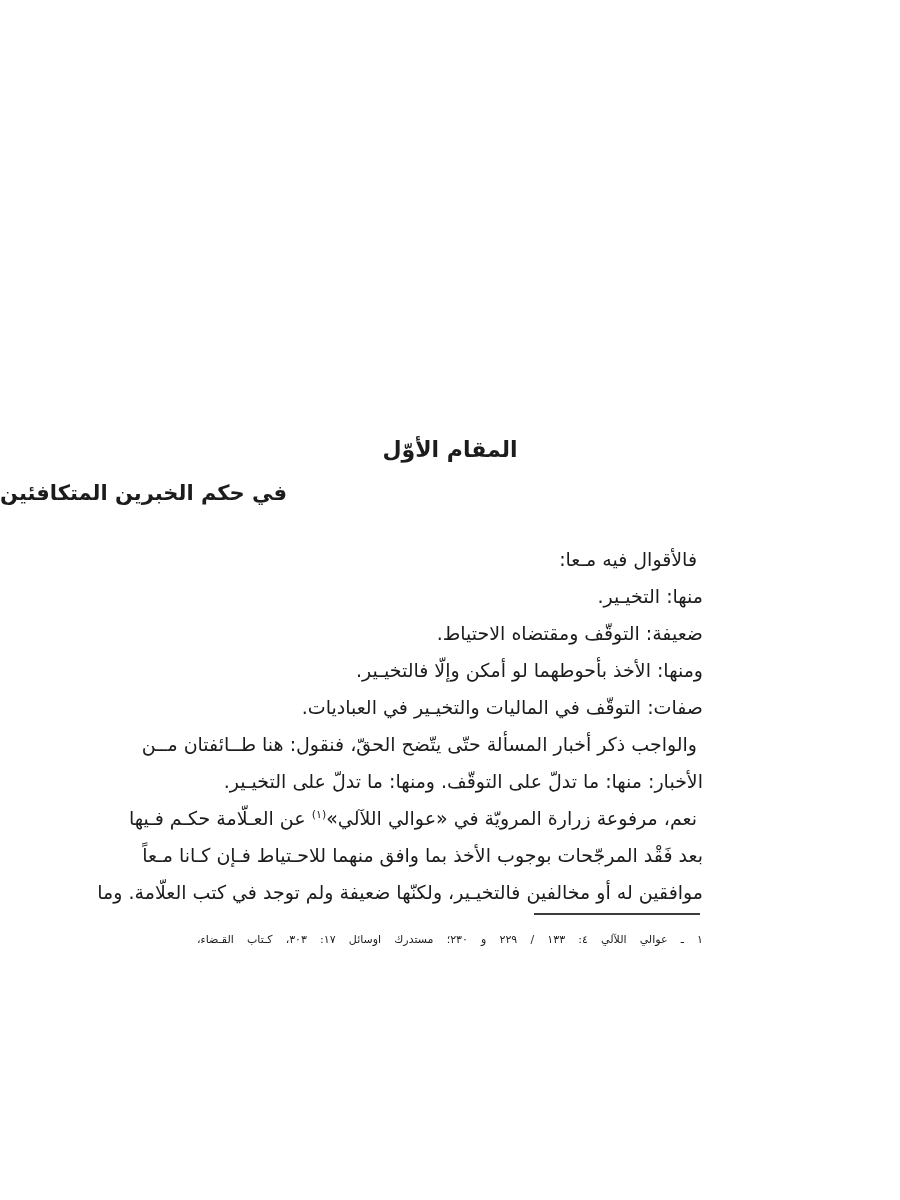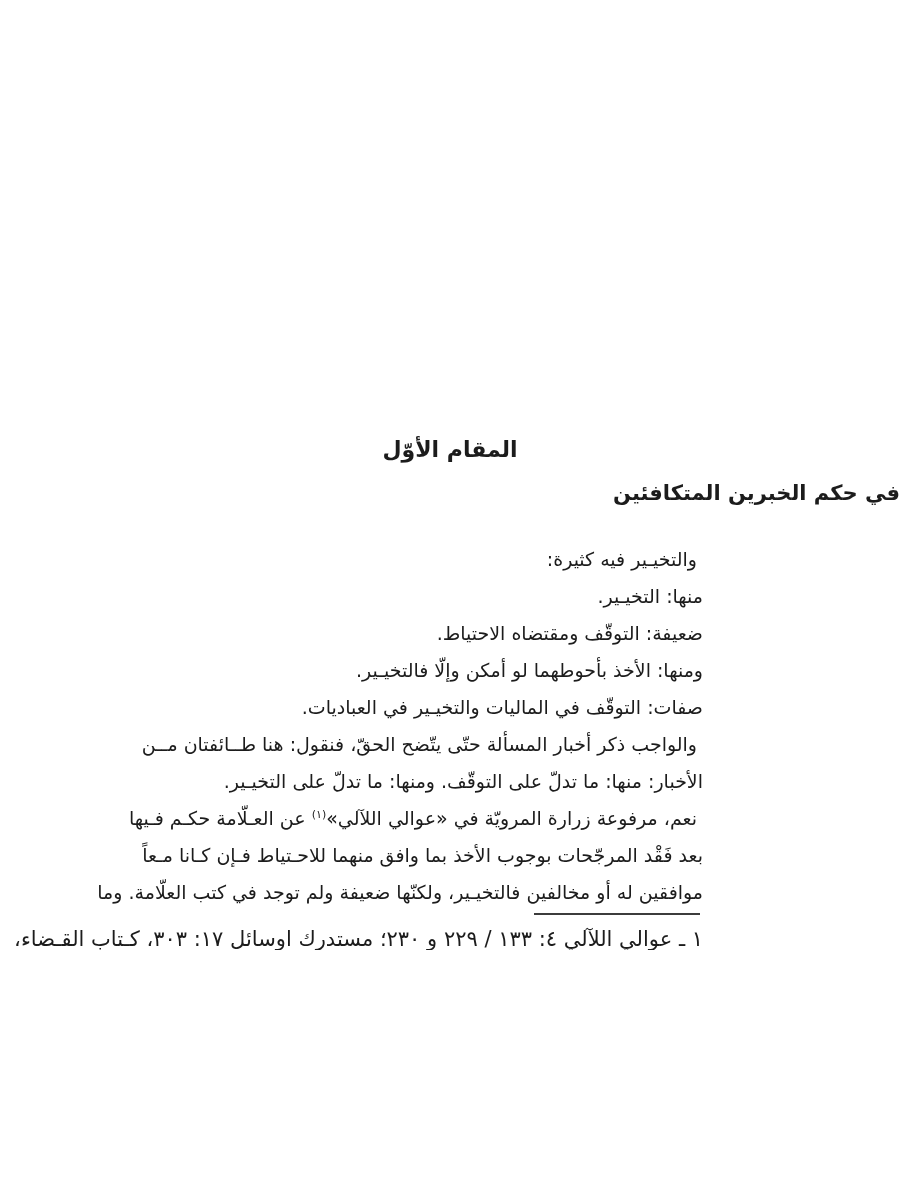--- a/index.html
+++ b/index.html
@@ -25,21 +25,21 @@
     direction: rtl;
     font-size: 22px;
     font-weight: bold;
     line-height: 32px;
   }
   .subheading {
     position: absolute;
     top: 477px;
     left: 0;
     right: 0;
-    text-align: right;
+    text-align: left;
     direction: rtl;
     font-size: 21px;
     font-weight: bold;
     line-height: 32px;
   }
   .body-text {
     position: absolute;
     top: 541px;
     right: 197px;
     width: 506px;
@@ -76,21 +76,21 @@
   .footnote {
     position: absolute;
     top: 923px;
     right: 197px;
     width: 506px;
     direction: rtl;
   }
   .fn-line {
     height: 33px;
     line-height: 33px;
-    font-size: 21px;
+    font-size: 11px;
     text-align: right;
     white-space: nowrap;
   }
   .fn-line.full {
     text-align: justify;
     text-align-last: justify;
   }
   .fn-line.cont {
     padding-right: 26px;
   }
@@ -98,21 +98,21 @@
 </head>
 <body>
 
 <div class="page">
 
   <div class="heading">المقام الأوّل</div>
 
   <div class="subheading">في حكم الخبرين المتكافئين</div>
 
   <div class="body-text">
-    <div class="line indent">والتخيـير فيه كثيرة:</div>
+    <div class="line indent">فالأقوال فيه مـعا:</div>
     <div class="line">منها: التخيـير.</div>
     <div class="line">ضعيفة: التوقّف ومقتضاه الاحتياط.</div>
     <div class="line">ومنها: الأخذ بأحوطهما لو أمكن وإلّا فالتخيـير.</div>
     <div class="line">صفات: التوقّف في الماليات والتخيـير في العباديات.</div>
     <div class="line full indent">والواجب ذكر أخبار المسألة حتّى يتّضح الحقّ، فنقول: هنا طــائفتان مــن</div>
     <div class="line">الأخبار: منها: ما تدلّ على التوقّف. ومنها: ما تدلّ على التخيـير.</div>
     <div class="line full indent">
       <span>نعم، مرفوعة زرارة المرويّة في «عوالي اللآلي»</span><span class="fn-ref">(١)</span><span> عن العـلّامة حكـم فـيها</span>
     </div>
     <div class="line full">بعد فَقْد المرجّحات بوجوب الأخذ بما وافق منهما للاحـتياط فـإن كـانا مـعاً</div>

